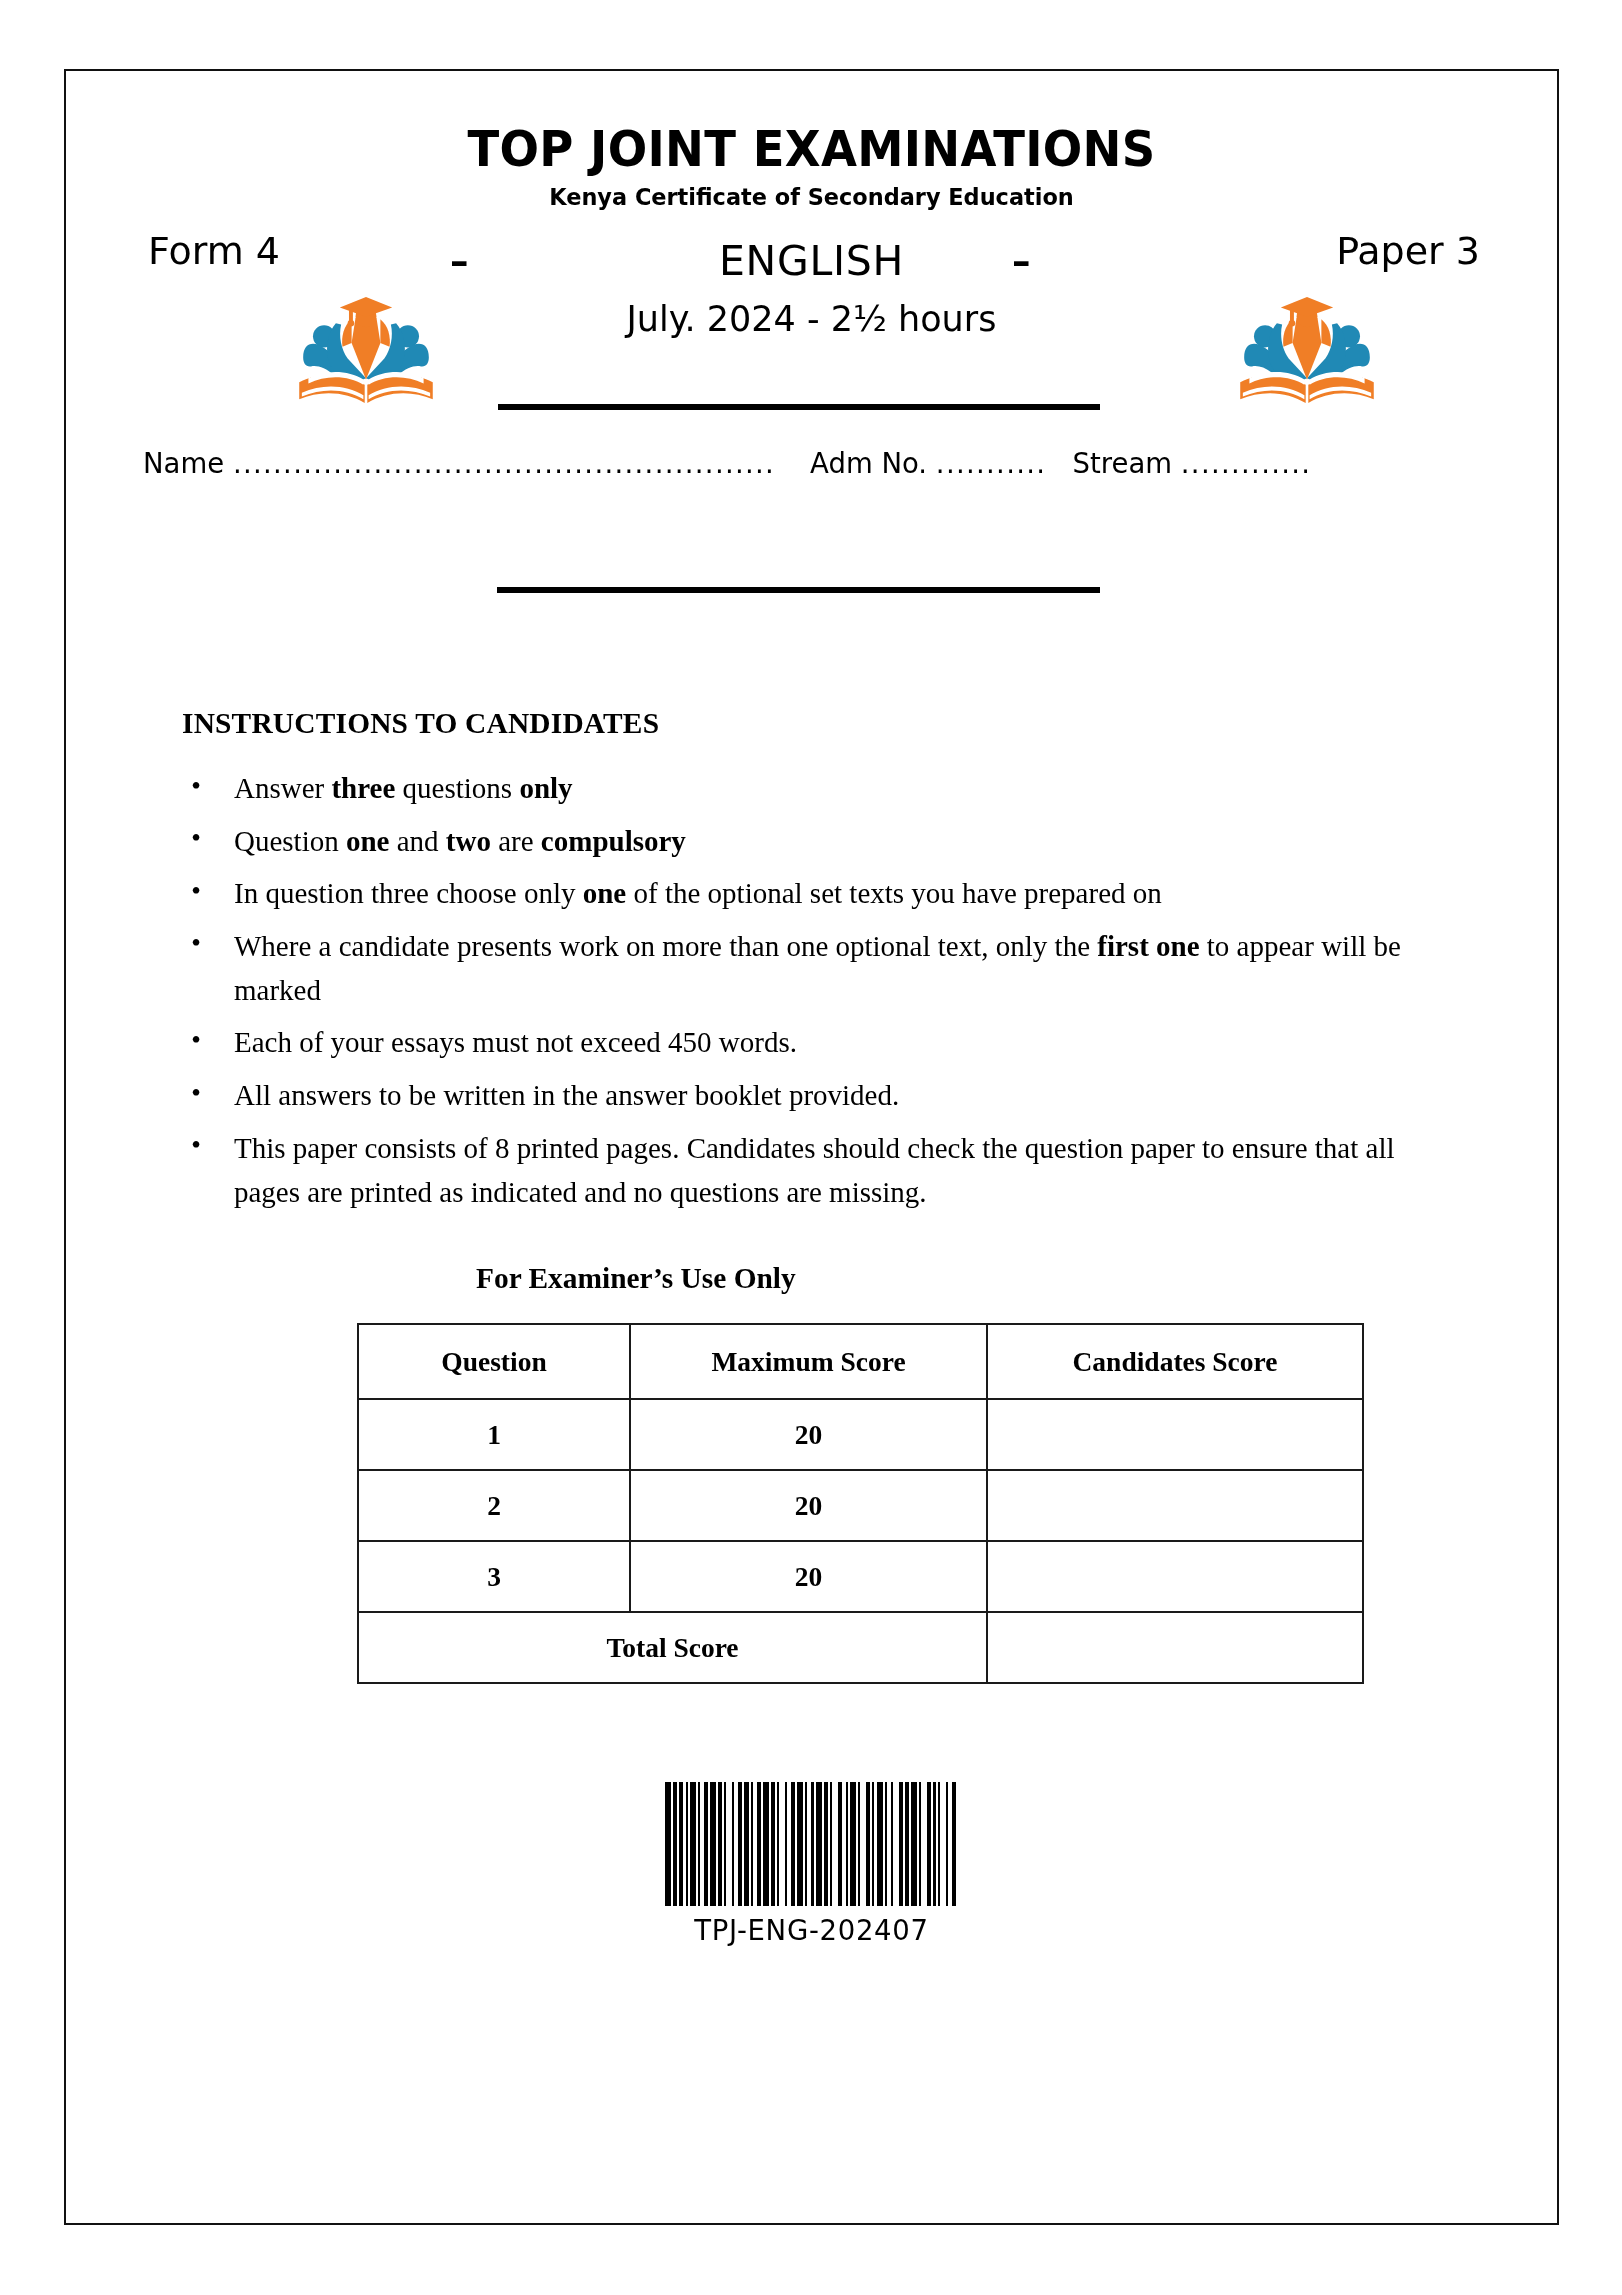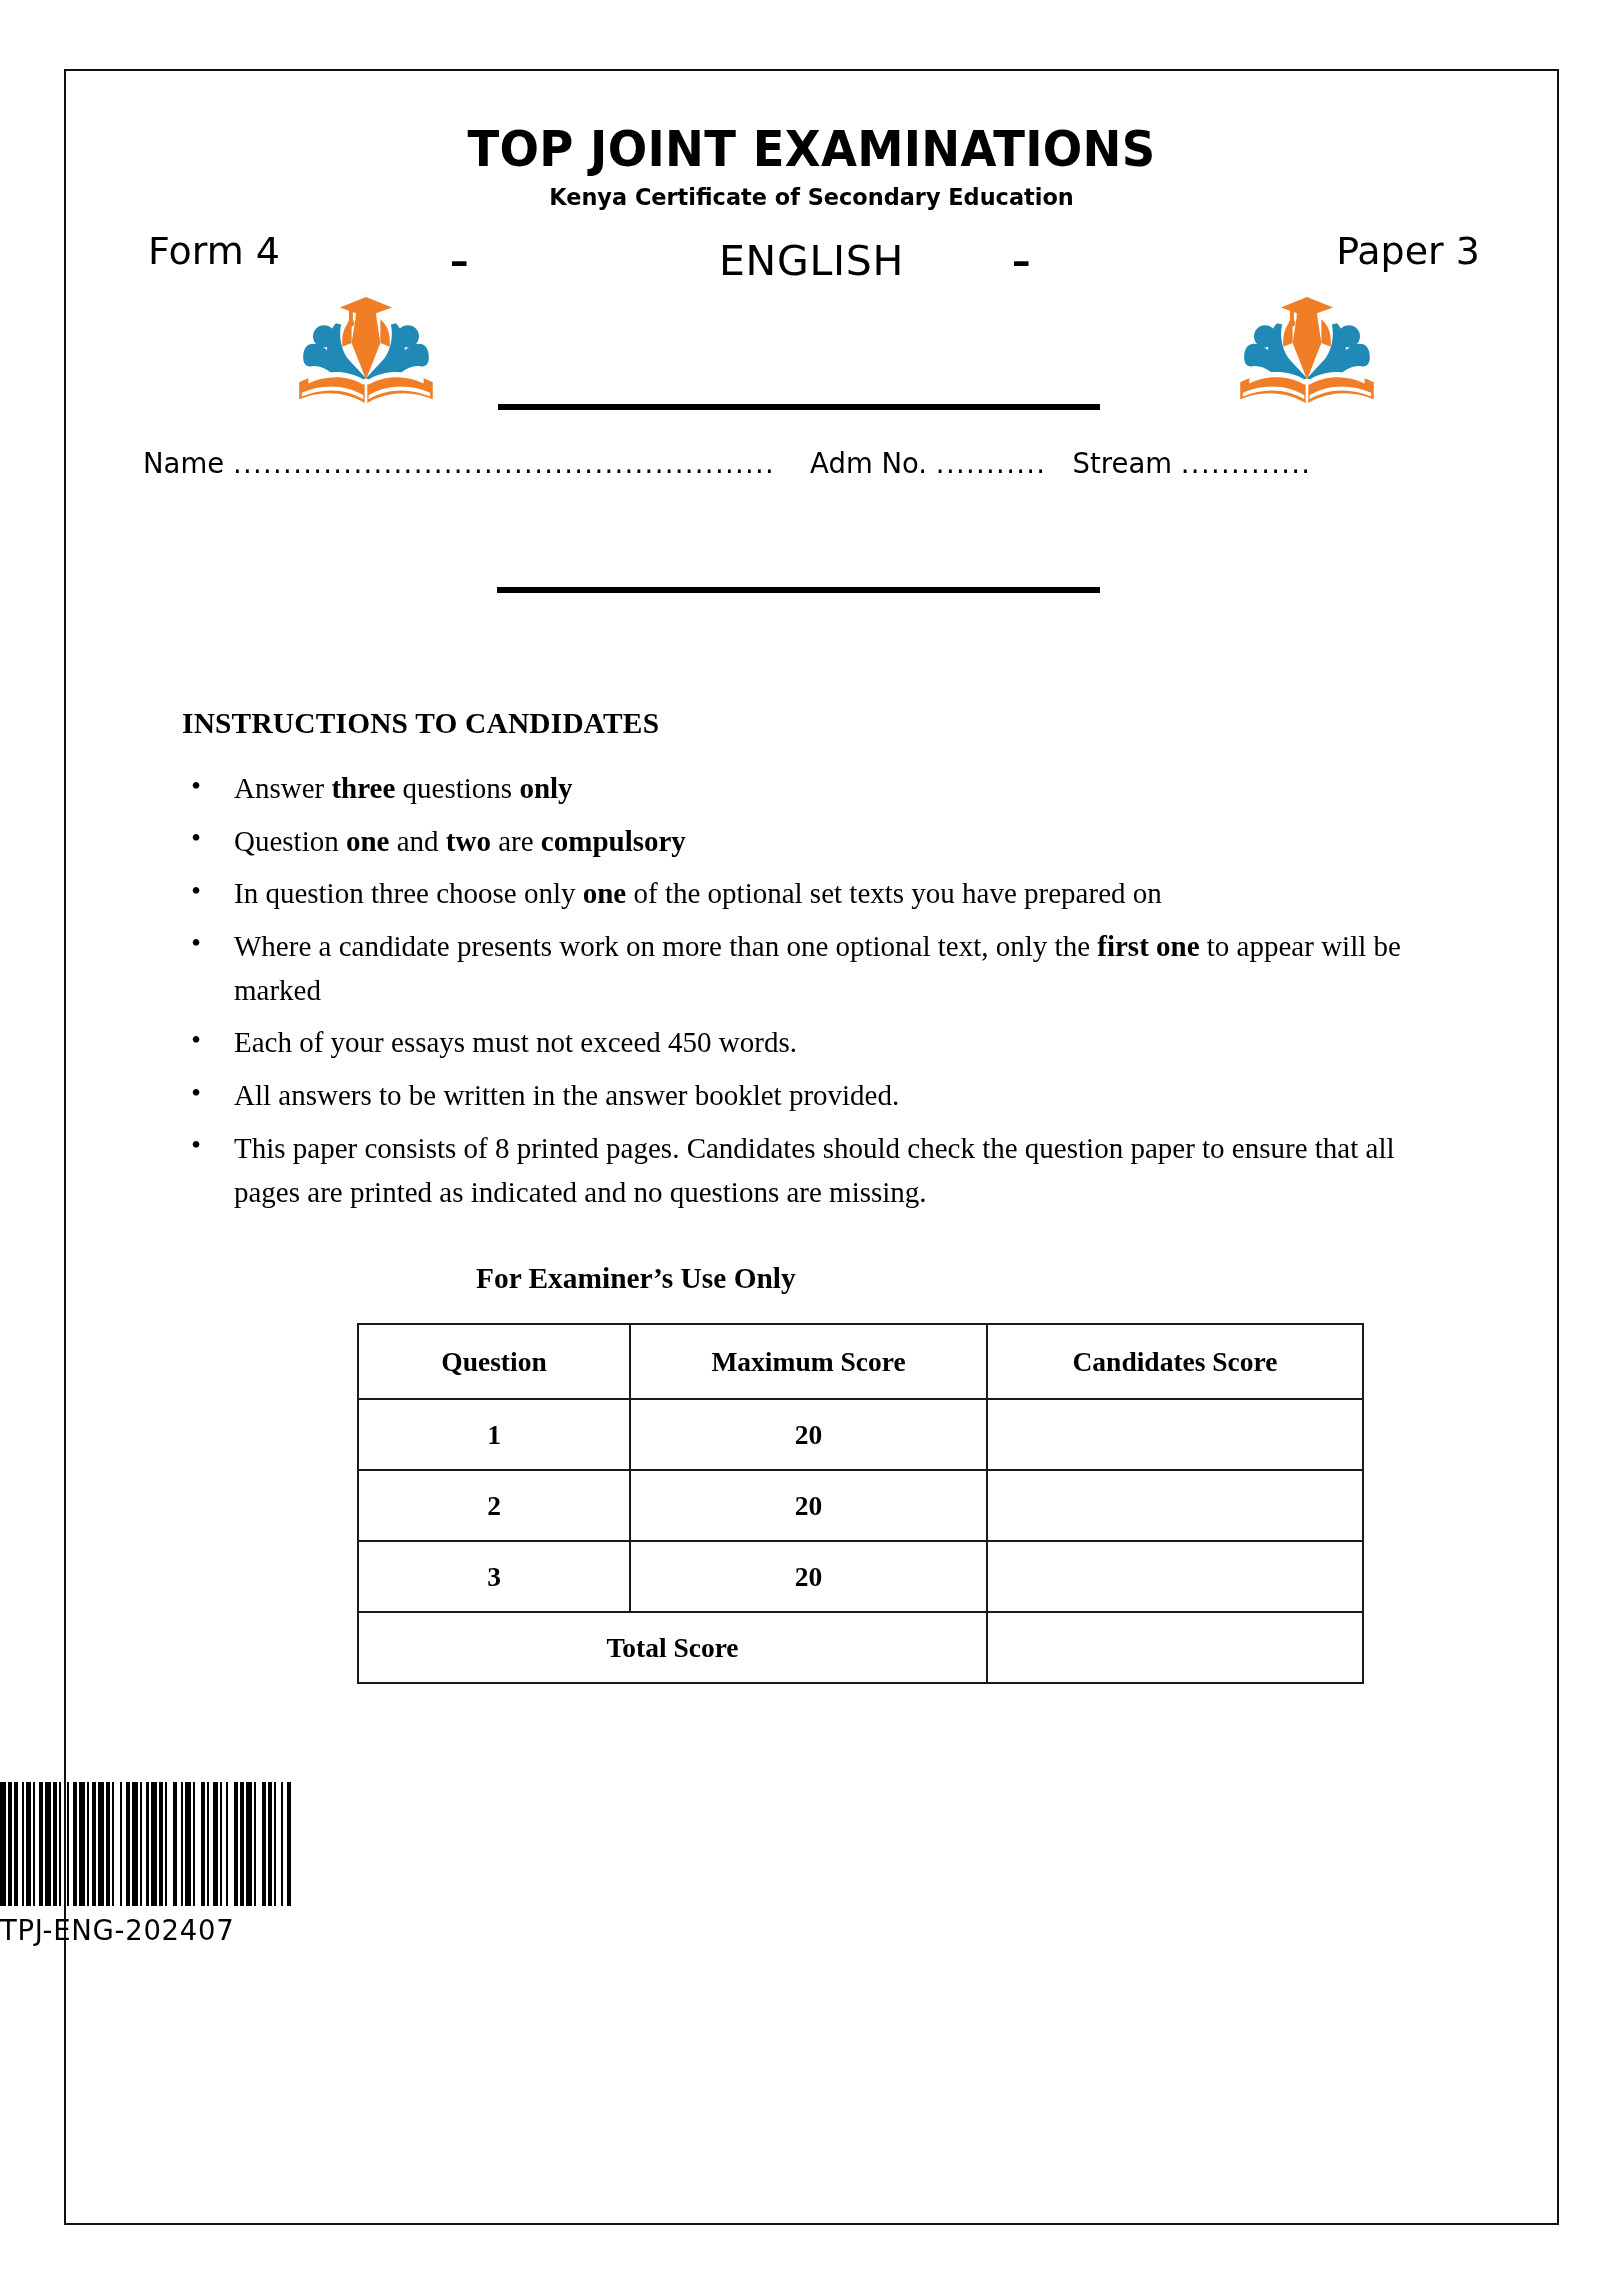--- a/index.html
+++ b/index.html
@@ -233,21 +233,21 @@
   .col-q  { width: 272px; }
   .col-ms { width: 357px; }
   .col-cs { width: 376px; }
 
   
   #barcode-block {
     position: absolute;
     left: 0;
     right: 0;
     top: 1773px;
-    text-align: left;
+    text-align: center;
   }
   #barcode-bars {
     display: inline-block;
     height: 124px;
     line-height: 0;
     font-size: 0;
     white-space: nowrap;
   }
   #barcode-bars i {
     display: inline-block;
@@ -331,20 +331,21 @@
         <path d="M8 156 C40 140 80 142 108 160 L108 188 C80 170 40 168 8 182 Z" fill="#F07E26"></path>
         <path d="M212 156 C180 140 140 142 112 160 L112 188 C140 170 180 168 212 182 Z" fill="#F07E26"></path>
         <path d="M22 150 C50 136 84 138 106 152 L106 160 C84 146 50 144 22 158 Z" fill="#ffffff"></path>
         <path d="M198 150 C170 136 136 138 114 152 L114 160 C136 146 170 144 198 158 Z" fill="#ffffff"></path>
         <path d="M12 172 C44 158 80 160 106 176 L106 182 C80 166 44 164 12 178 Z" fill="#ffffff"></path>
         <path d="M208 172 C176 158 140 160 114 176 L114 182 C140 166 176 164 208 178 Z" fill="#ffffff"></path>
       </g>
     </svg>
   </span>
 
+  <div class="datetime-label">July. 2024 - 2½ hours</div>
 
   <div class="rule-top"></div>
 
   <div class="cand-row-1">
     <span>Name</span>
     <span class="dots">......................................................</span>
     &nbsp;&nbsp;
     <span>Adm No.</span>
     <span class="dots">...........</span>
     &nbsp;

